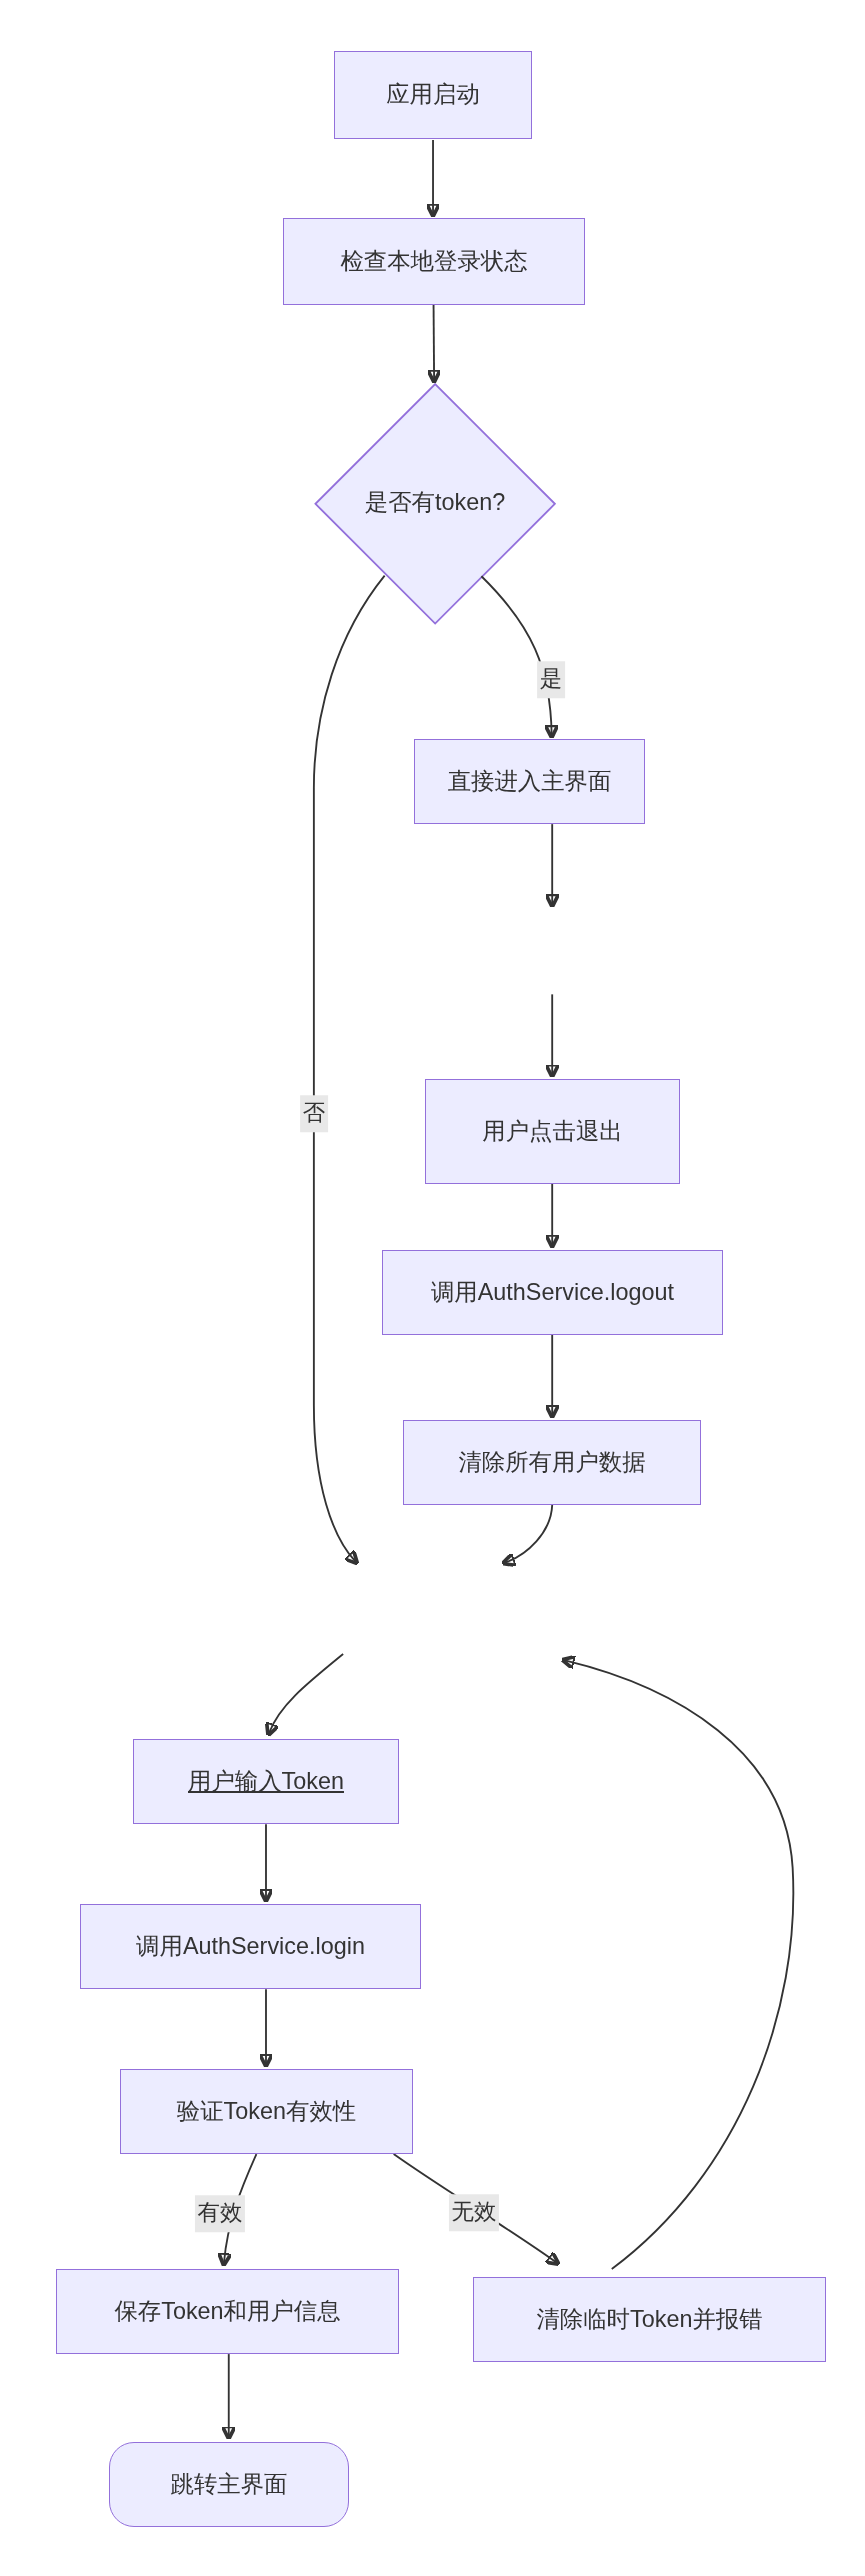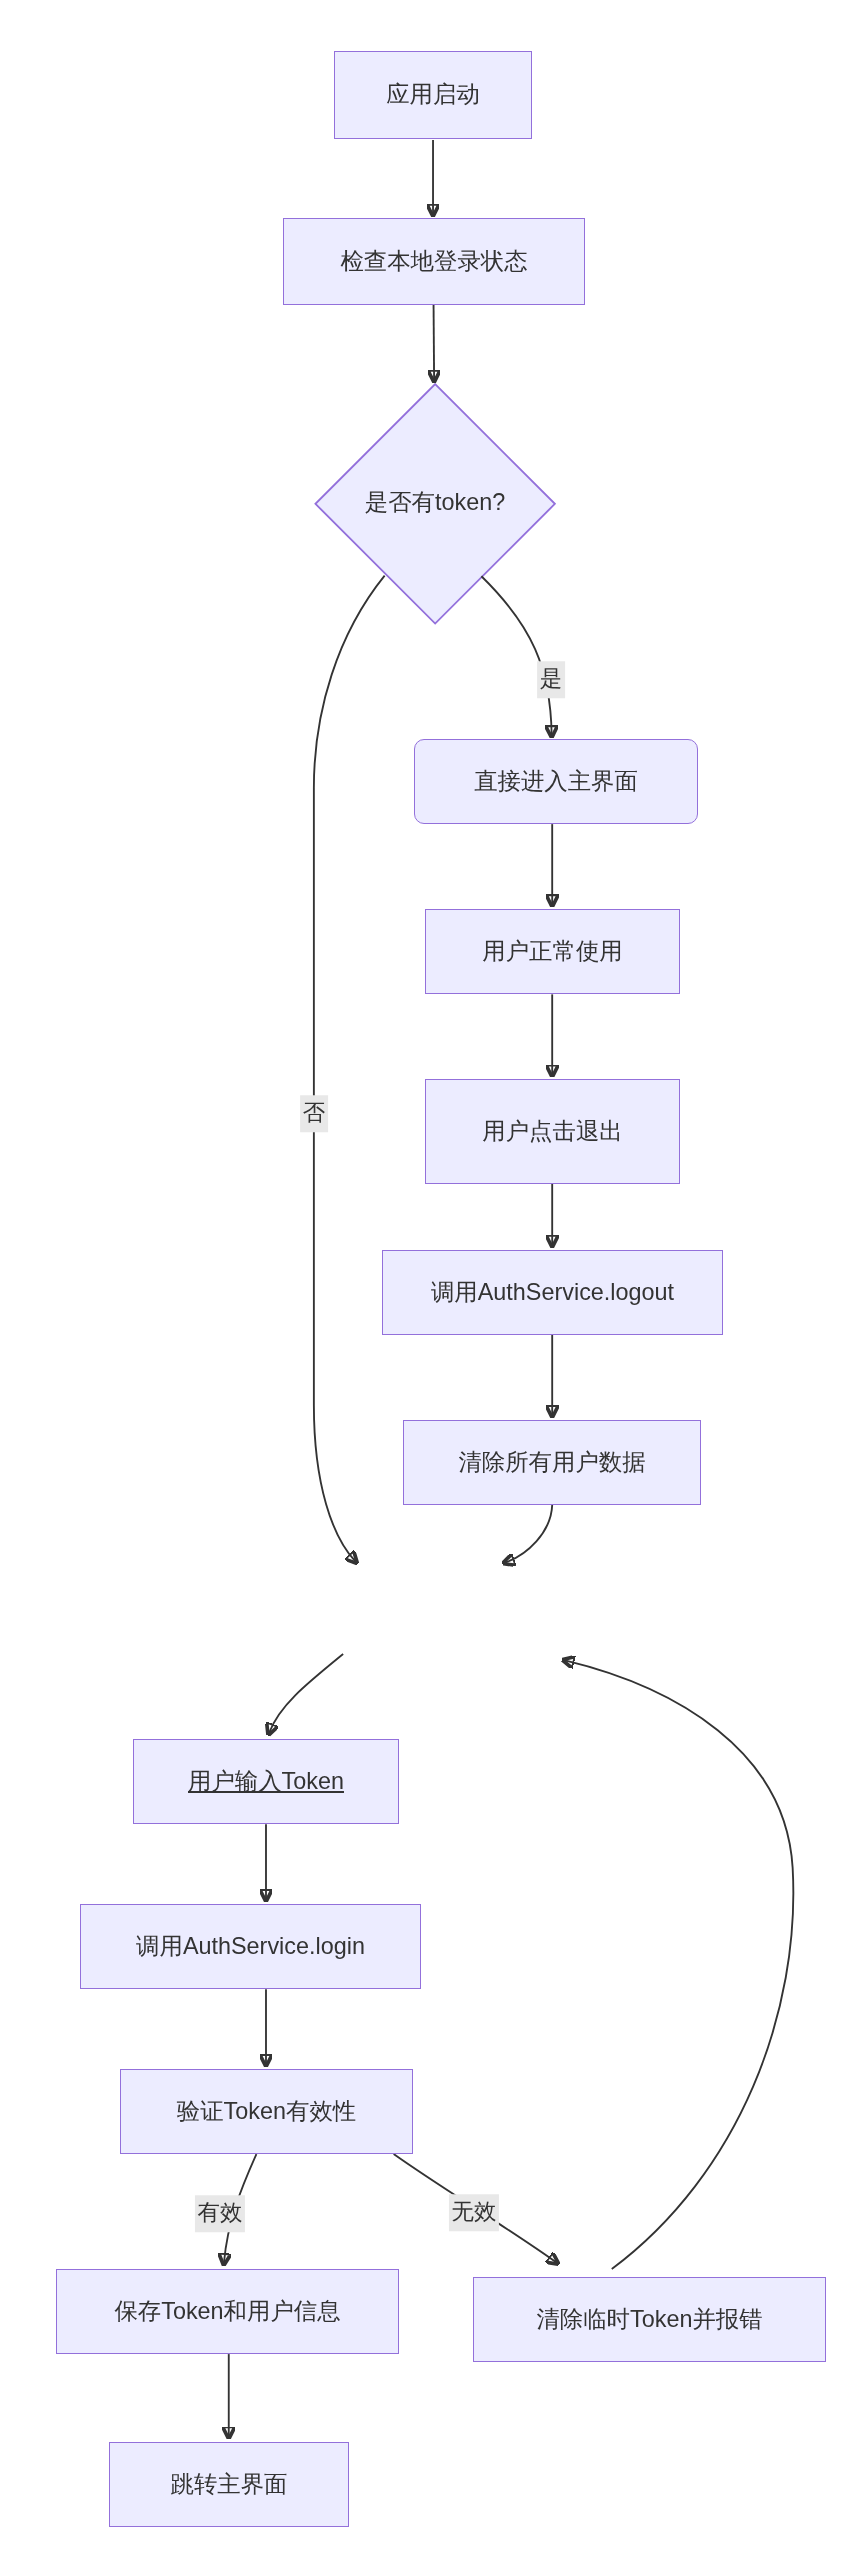--- a/index.html
+++ b/index.html
@@ -89,40 +89,39 @@
     <path d="M430,4424 L430,4578" marker-end="url(#arrow)"></path>
     <path d="M1150,4264 C1390,4085 1505,3780 1490,3510 C1477,3290 1270,3170 1062,3120" marker-end="url(#arrow)"></path>
   </svg>
 
   <div class="node" style="left:334px; top:51px; width:198px; height:88px;">应用启动</div>
 
   <div class="node" style="left:283px; top:218px; width:302px; height:87px;">检查本地登录状态</div>
 
   <div class="diamond-label" style="left:435px; top:503px;">是否有token?</div>
 
-  <div class="node" style="left:414px; top:739px; width:284px; height:85px;border-radius:10px;">直接进入主界面</div>
+  <div class="node" style="left:414px; top:739px; width:231px; height:85px;">直接进入主界面</div>
 
-  <div class="node" style="left:425px; top:909px; width:255px; height:85px;">用户正常使用</div>
 
   <div class="node" style="left:425px; top:1079px; width:255px; height:105px;">用户点击退出</div>
 
   <div class="node" style="left:382px; top:1250px; width:341px; height:85px;">调用AuthService.logout</div>
 
   <div class="node" style="left:403px; top:1420px; width:298px; height:85px;">清除所有用户数据</div>
 
 
   <div class="node" style="left:133px; top:1739px; width:266px; height:85px;text-decoration:underline;">用户输入Token</div>
 
   <div class="node" style="left:80px; top:1904px; width:341px; height:85px;">调用AuthService.login</div>
 
   <div class="node" style="left:120px; top:2069px; width:293px; height:85px;">验证Token有效性</div>
 
   <div class="node" style="left:56px; top:2269px; width:343px; height:85px;">保存Token和用户信息</div>
 
-  <div class="node" style="left:109px; top:2442px; width:240px; height:85px;">跳转主界面</div>
+  <div class="node" style="left:109px; top:2442px; width:240px; height:85px;border-radius:25px;">跳转主界面</div>
 
   <div class="node" style="left:473px; top:2269px; width:353px; height:85px;margin-top:8px;">清除临时Token并报错</div>
 
   <div class="edge-label" style="left:551px; top:680px;">是</div>
 
   <div class="edge-label" style="left:314px; top:1114px;">否</div>
 
   <div class="edge-label" style="left:220px; top:2214px;">有效</div>
 
   <div class="edge-label" style="left:474px; top:2213px;">无效</div>

